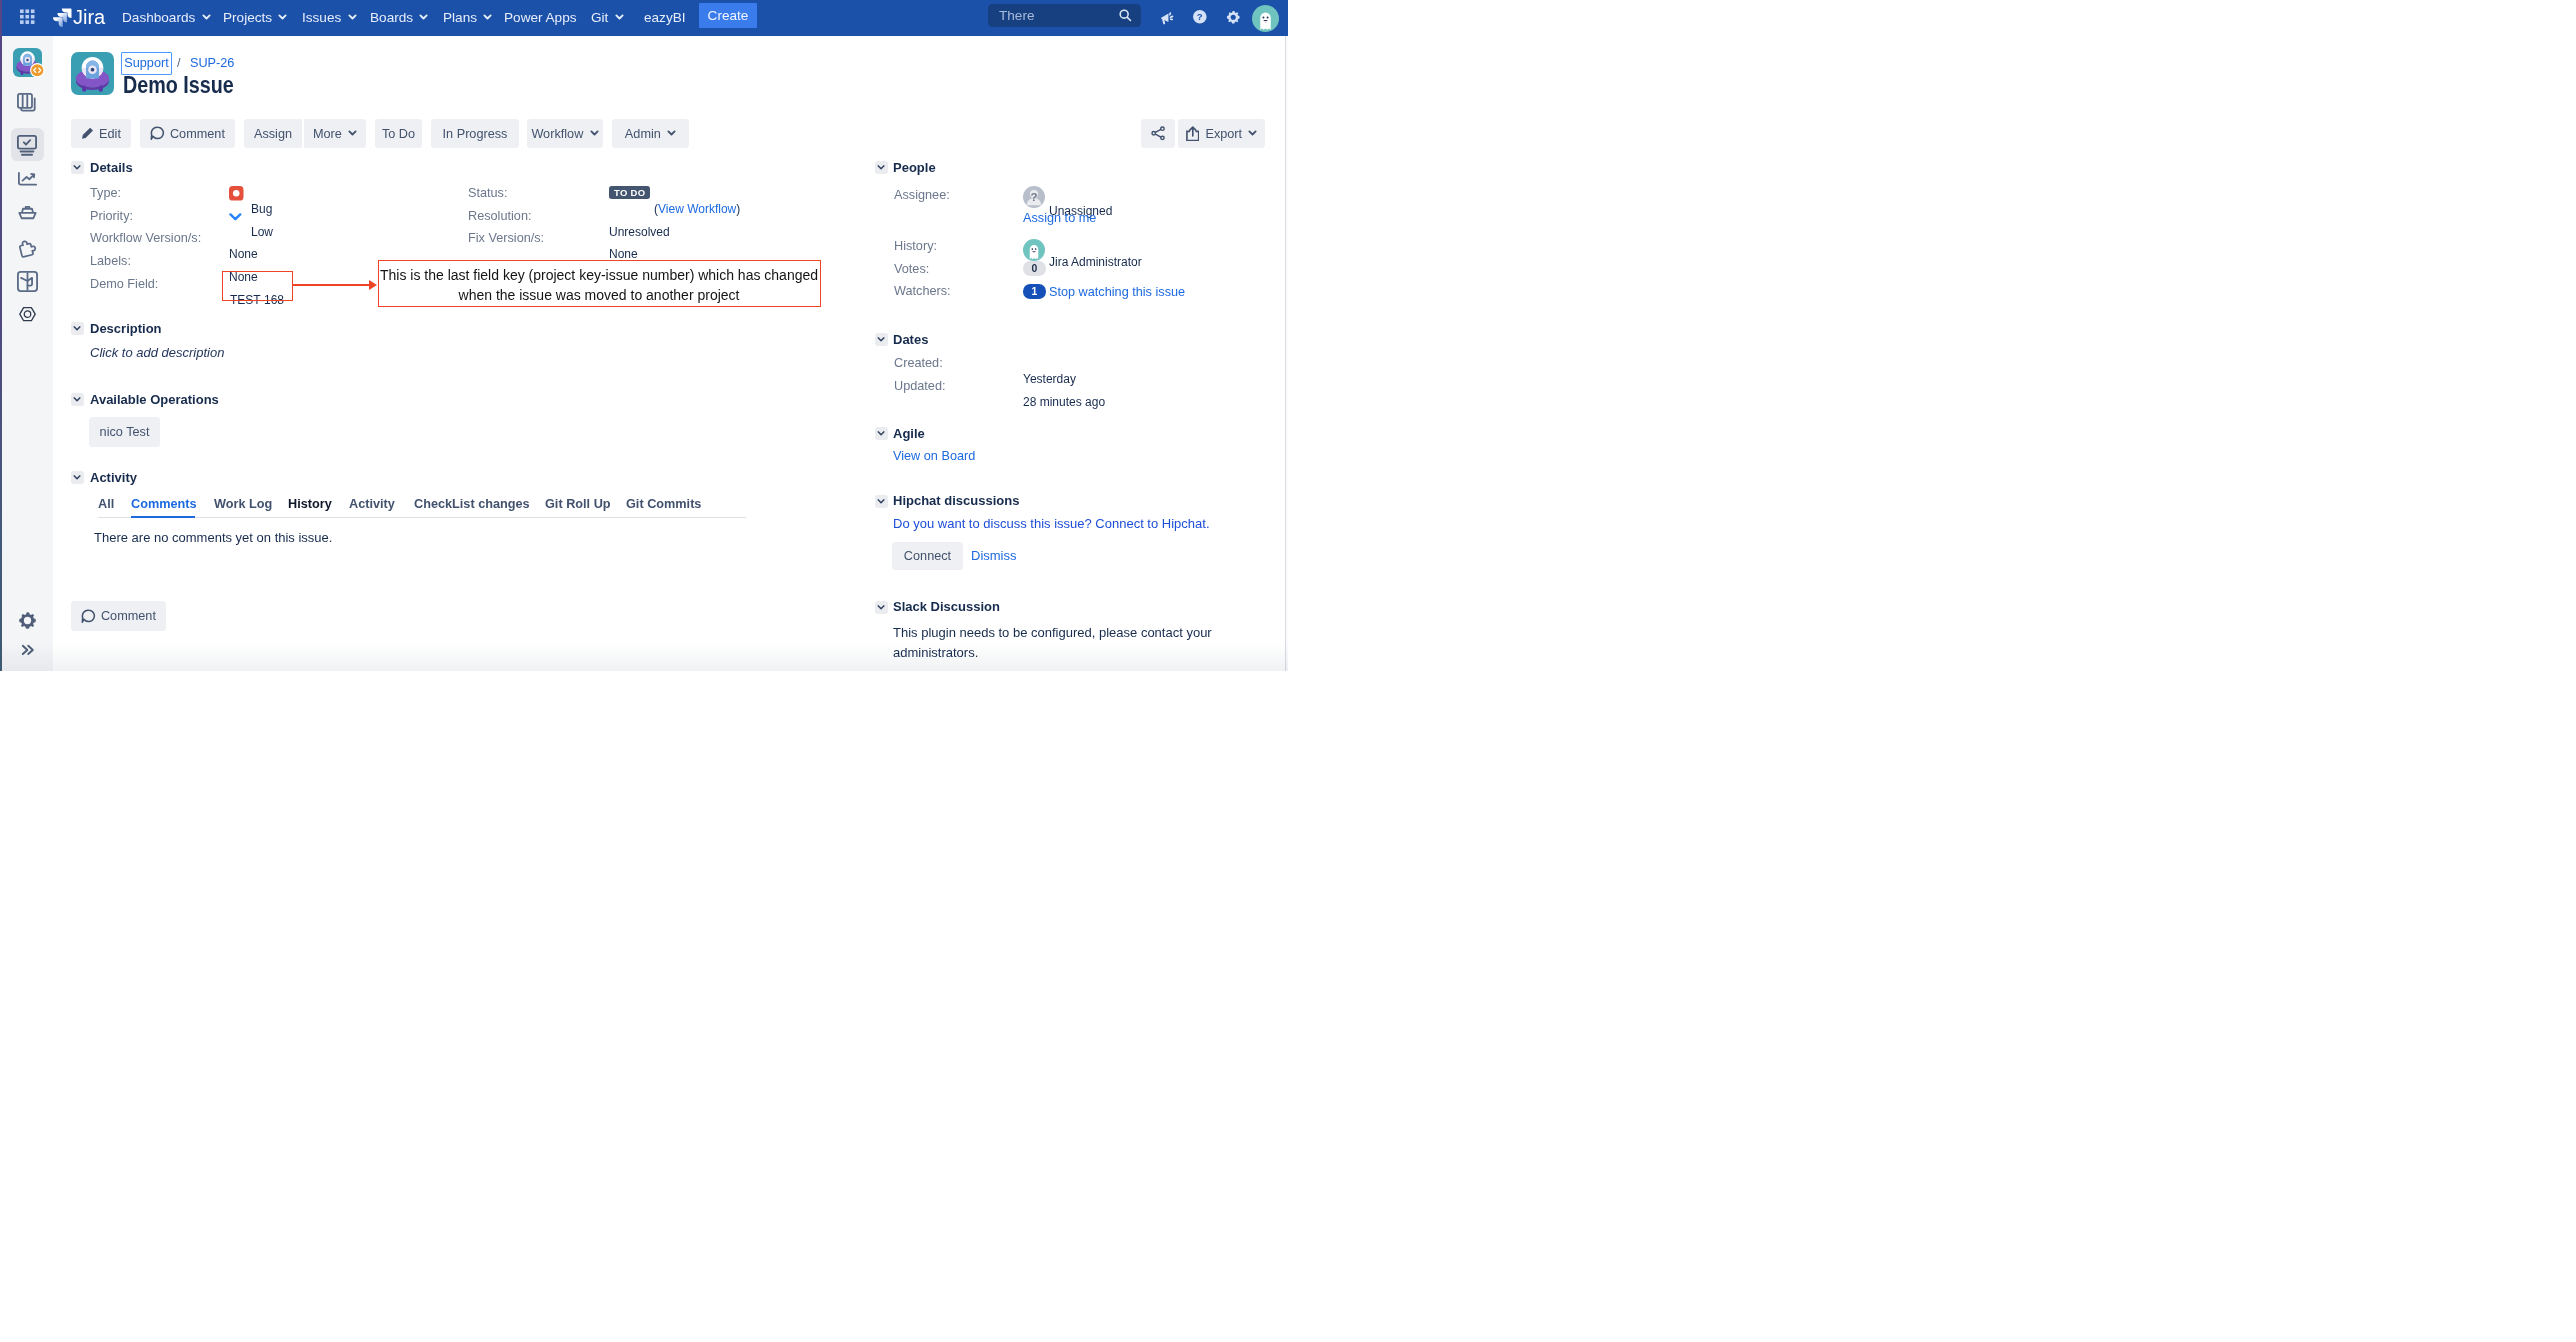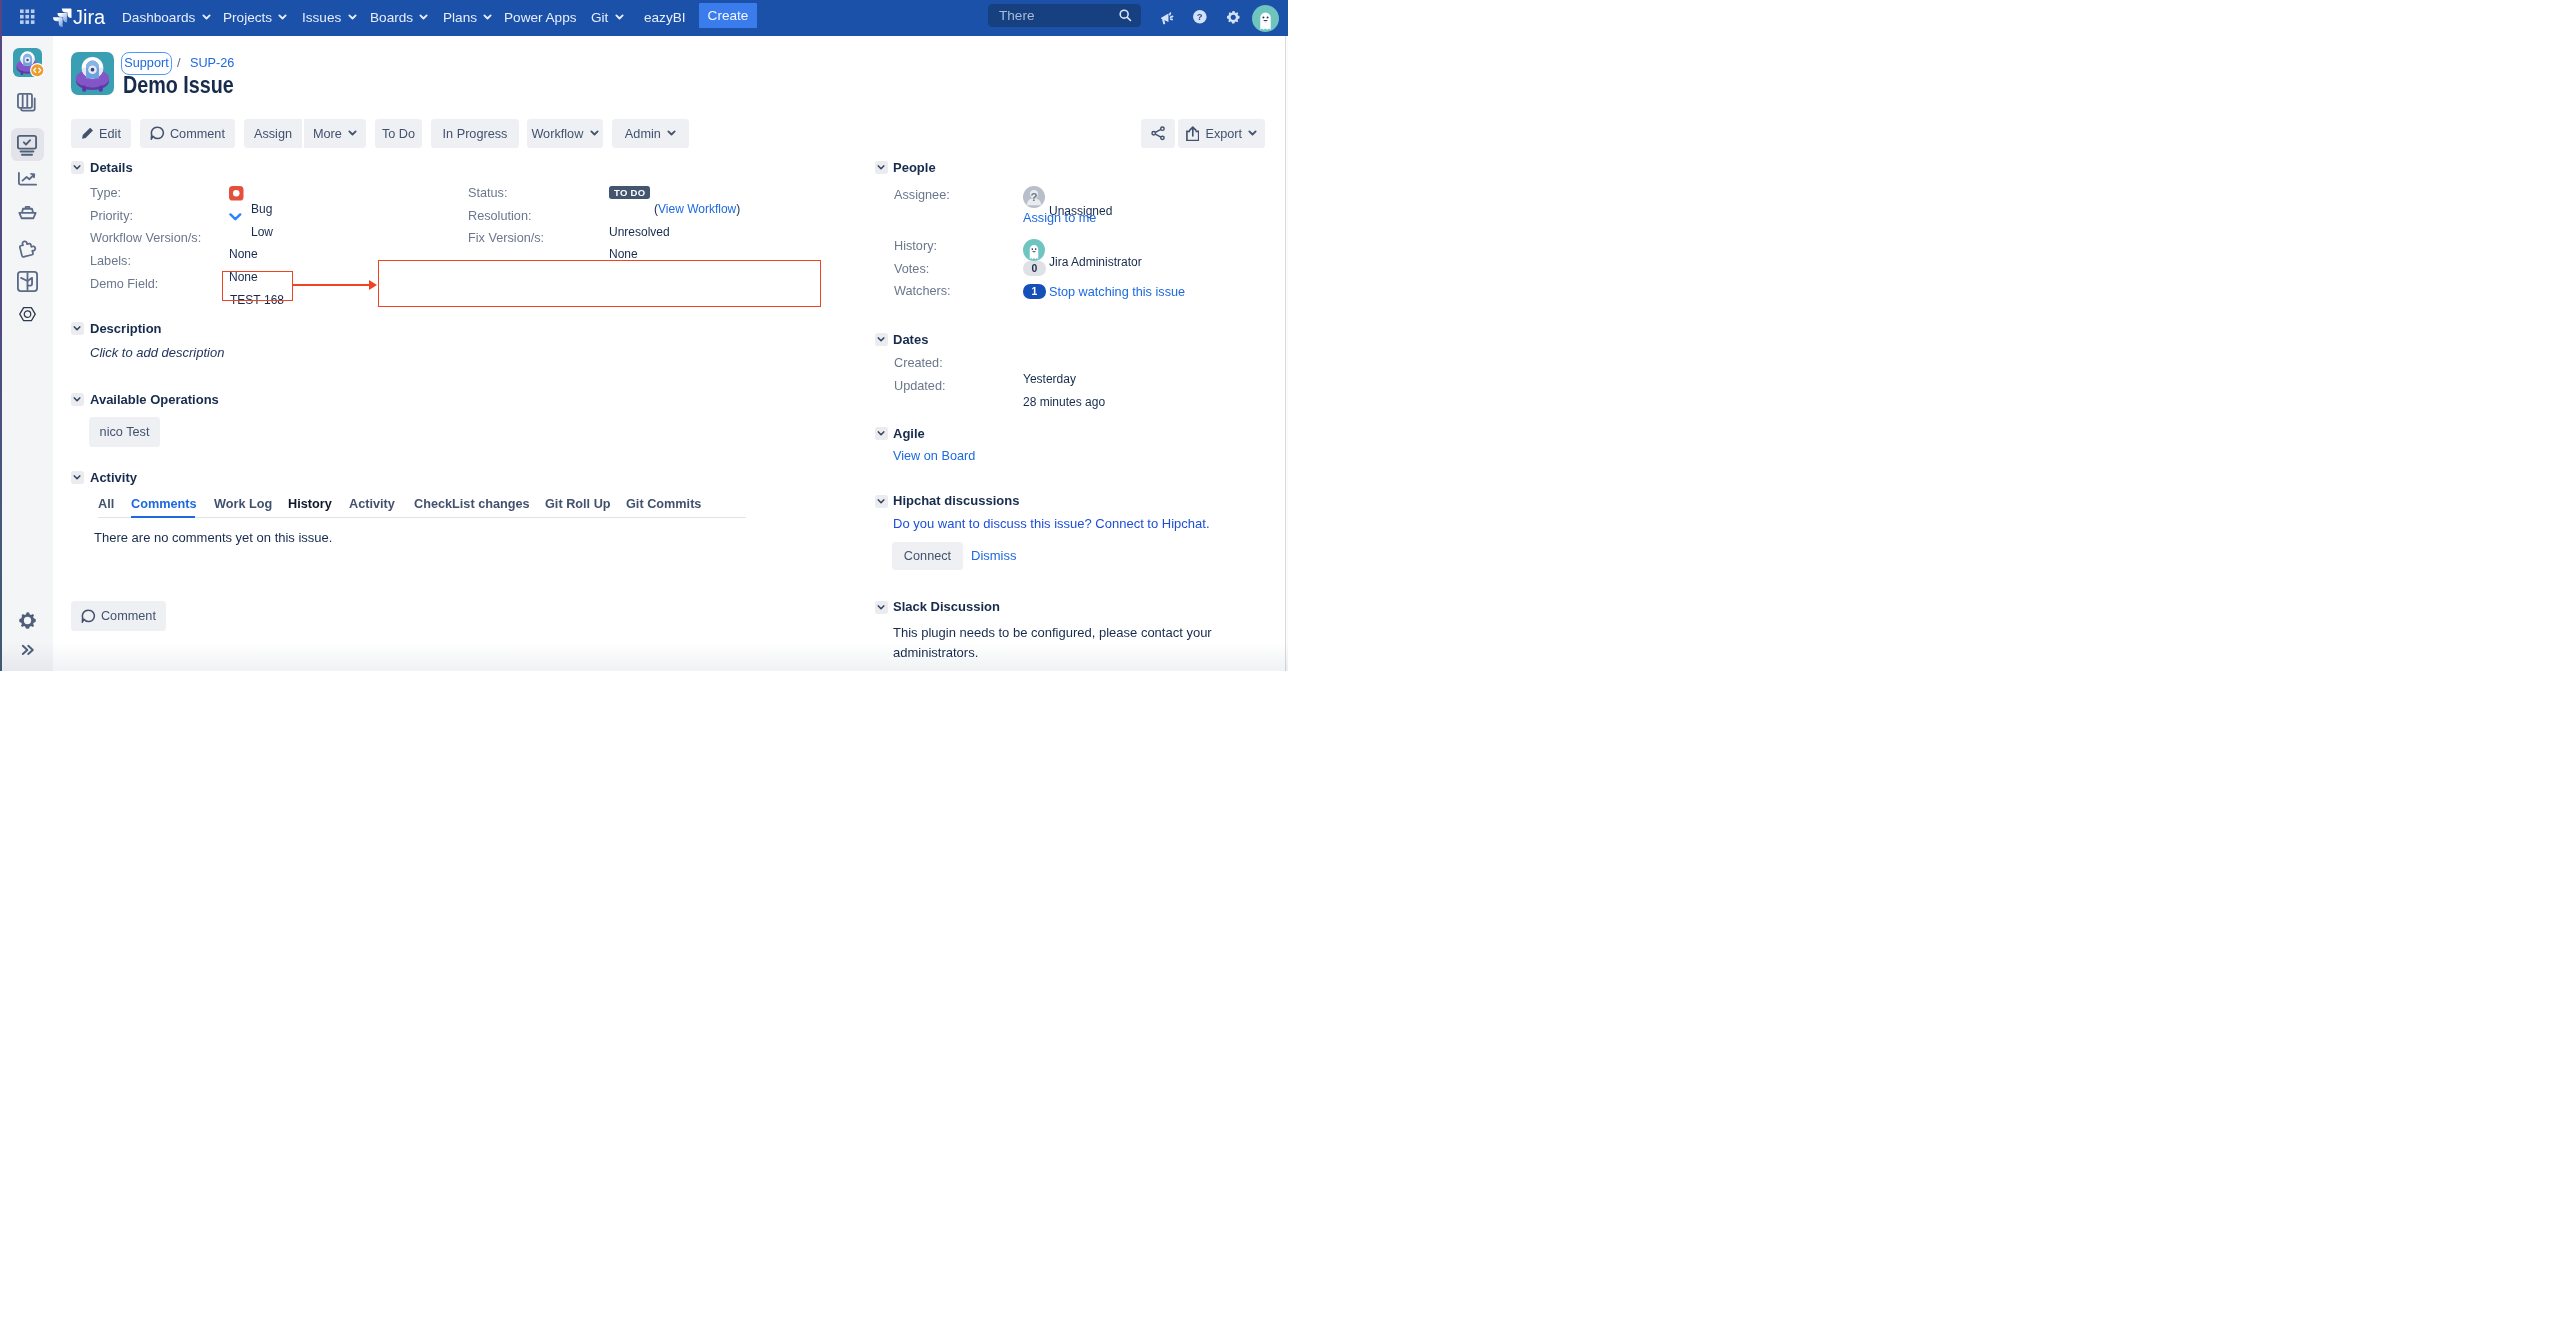--- a/index.html
+++ b/index.html
@@ -203,21 +203,21 @@
     <rect x="12.5" y="37.5" width="4.5" height="7" rx="2" fill="#5e35a8"></rect>
     <rect x="31" y="37.5" width="4.5" height="7" rx="2" fill="#5e35a8"></rect>
     <circle cx="24" cy="17.5" r="12" fill="#ffffff"></circle>
     <path d="M12 17.5 a12 12 0 0 0 24 0 z" fill="#e9e5f4"></path>
     <path d="M16.8 16.7 a7.2 7.2 0 0 1 14.4 0 l0 12.8 -14.4 0 z" fill="#6ba3dd"></path>
     <path d="M16.8 16.7 a7.2 7.2 0 0 1 14.4 0 l0 .8 -14.4 0 z" fill="#85b4e6"></path>
     <circle cx="24" cy="19.8" r="4.8" fill="#ece9f6"></circle>
     <circle cx="24" cy="19.8" r="2.1" fill="#374a7e"></circle>
   </svg>
 
-  <div class="abs" style="left:121px;top:52px;height:22.6px;border:1.8px solid #4c9aff;border-radius:8px;display:flex;align-items:center;padding:0 2.3px;color:#1d6ae0;font-size:12.7px">Support</div>
+  <div class="abs" style="left:121px;top:52px;height:22.6px;border:1.8px solid #4c9aff;border-radius:1px;display:flex;align-items:center;padding:0 2.3px;color:#1d6ae0;font-size:12.7px">Support</div>
   <div class="abs" style="left:177px;top:56px;font-size:12.7px;color:#596980">/</div>
   <div class="abs" style="left:190px;top:56px;font-size:12.7px;color:#1d6ae0">SUP-26</div>
   <div class="abs" style="left:123px;top:74px;font-size:23.5px;font-weight:bold;color:#172b4d;line-height:1;transform:scaleX(0.84);transform-origin:0 0">Demo Issue</div>
 
   <div class="btn" style="left:71px;top:119px;width:60px">
     <svg width="12.7" height="12.7" viewBox="0 0 16 16" style="margin-right:5.4px">
         <path fill="#42526e" d="M11.5.9l3.6 3.6L5.8 13.8 1.3 14.7 2.2 10.2z"></path>
       </svg>Edit
   </div>
   <div class="btn" style="left:140px;top:119px;width:95px">
@@ -297,20 +297,21 @@
   <div class="label abs" style="left:468px;top:210px">Resolution:</div>
   <div class="value abs" style="left:609px;top:210px">Unresolved</div>
 
   <div class="label abs" style="left:468px;top:232px">Fix Version/s:</div>
   <div class="value abs" style="left:609px;top:232px">None</div>
 
   <div class="abs" style="left:222px;top:271px;width:71px;height:30px;border:1.8px solid #ee4325"></div>
   <div class="abs" style="left:293px;top:284px;width:77px;height:1.8px;background:#ee4325"></div>
   <div class="abs" style="left:369px;top:280px;width:0;height:0;border-left:8.6px solid #ee4325;border-top:5px solid transparent;border-bottom:5px solid transparent"></div>
   <div class="abs" style="left:378px;top:260px;width:443px;height:47px;border:1.8px solid #ee4325"></div>
+  <div class="abs" style="left:379px;top:260px;width:440px;text-align:center;font-size:14px;color:#141414;line-height:19.4px;padding-top:6.3px">This is the last field key (project key-issue number) which has changed when the issue was moved to another project</div>
 
   <div class="twisty" style="left:71px;top:322px">
       <svg width="8.1" height="5.4" viewBox="0 0 10 7">
         <path d="M1.5 1.2 L5 4.8 L8.5 1.2" fill="none" stroke="#344563" stroke-width="2" stroke-linecap="round" stroke-linejoin="round"></path>
       </svg>
     </div>
   <div class="sechead abs" style="left:90px;top:322px">Description</div>
   <div class="abs" style="left:90px;top:346px;font-size:13px;font-style:italic;color:#24365c;line-height:1">Click to add description</div>
 
   <div class="twisty" style="left:71px;top:393px">

